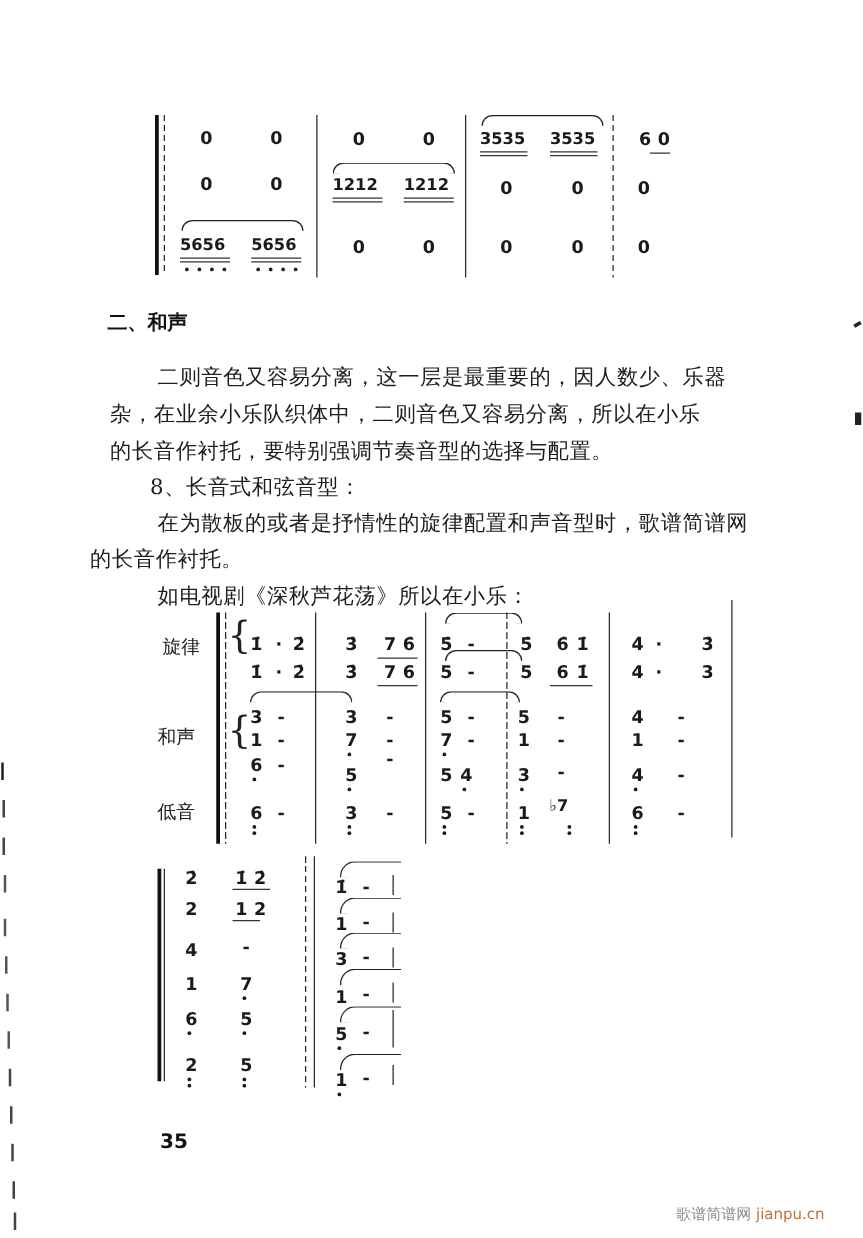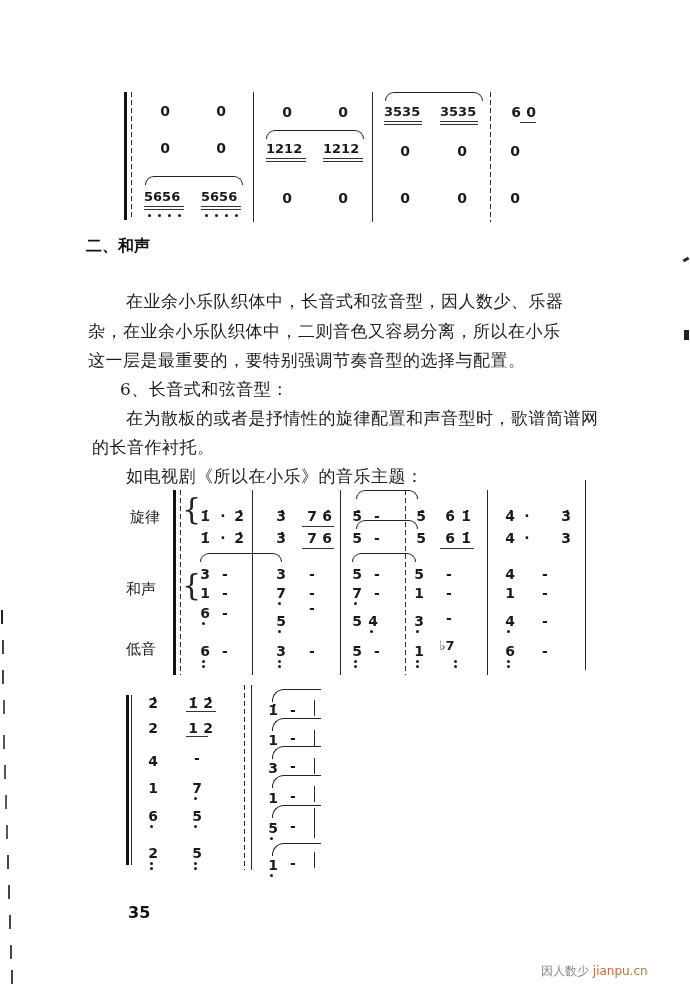--- a/index.html
+++ b/index.html
@@ -77,32 +77,32 @@
     <div class="dot-a" style="left:215px;top:214px;"></div>
     <div class="dot-a" style="left:225px;top:214px;"></div>
     <div class="dot-a" style="left:235px;top:214px;"></div>
   <span class="n" style="left:280px;top:190px;">0</span>
   <span class="n" style="left:336px;top:190px;">0</span>
   <span class="n" style="left:398px;top:190px;">0</span>
   <span class="n" style="left:455px;top:190px;">0</span>
   <span class="n" style="left:508px;top:190px;">0</span>
 </div>
 
-<div class="heading" style="left:86px;top:236px;">二、和声</div>
-
-<div class="text-line" style="left:126px;top:290px;">在业余小乐队织体中，长音式和弦音型，因人数少、乐器</div>
+<div class="heading" style="left:86px;top:248px;">二、和声</div>
+
+<div class="text-line" style="left:126px;top:290px;">二则音色又容易分离，这一层是最重要的，因人数少、乐器</div>
 <div class="text-line" style="left:88px;top:320px;">杂，在业余小乐队织体中，二则音色又容易分离，所以在小乐</div>
-<div class="text-line" style="left:88px;top:349px;">这一层是最重要的，要特别强调节奏音型的选择与配置。</div>
-
-<div class="text-line" style="left:120px;top:378px;">6、长音式和弦音型：</div>
+<div class="text-line" style="left:88px;top:349px;">的长音作衬托，要特别强调节奏音型的选择与配置。</div>
+
+<div class="text-line" style="left:120px;top:378px;">8、长音式和弦音型：</div>
 
 <div class="text-line" style="left:126px;top:407px;">在为散板的或者是抒情性的旋律配置和声音型时，歌谱简谱网</div>
-<div class="text-line" style="left:92px;top:436px;">的长音作衬托。</div>
-
-<div class="text-line" style="left:126px;top:465px;">如电视剧《所以在小乐》的音乐主题：</div>
+<div class="text-line" style="left:72px;top:436px;">的长音作衬托。</div>
+
+<div class="text-line" style="left:126px;top:465px;">如电视剧《深秋芦花荡》所以在小乐：</div>
 
 <div>
   <span class="label" style="left:130px;top:508px;">旋律</span>
   <span class="label" style="left:126px;top:580px;">和声</span>
   <span class="label" style="left:126px;top:640px;">低音</span>
 
   <div class="thick" style="left:173px;top:490px;height:185px;"></div>
   <div class="bar dash" style="left:180px;top:490px;height:185px;"></div>
   <span class="brace" style="left:182px;top:494px;font-size:30px;">{</span>
   <span class="brace" style="left:182px;top:570px;font-size:30px;">{</span>
@@ -297,15 +297,15 @@
   <div class="abs" style="left:7px;top:855px;width:1.5px;height:14px;background:#444;"></div>
   <div class="abs" style="left:8px;top:885px;width:1.5px;height:14px;background:#444;"></div>
   <div class="abs" style="left:9px;top:915px;width:1.5px;height:14px;background:#444;"></div>
   <div class="abs" style="left:10px;top:945px;width:1.5px;height:14px;background:#444;"></div>
   <div class="abs" style="left:11px;top:970px;width:1.5px;height:14px;background:#444;"></div>
   <div class="abs" style="left:683px;top:258px;width:6px;height:3px;background:#222;transform:rotate(-30deg);"></div>
   <div class="abs" style="left:684px;top:330px;width:5px;height:10px;background:#222;"></div>
 </div>
 
 <div class="watermark" style="left:541px;top:963px;">
-  <span>因人数少</span>
+  <span>歌谱简谱网</span>
   <span class="en">jianpu.cn</span>
 </div>
 
 </body></html>

